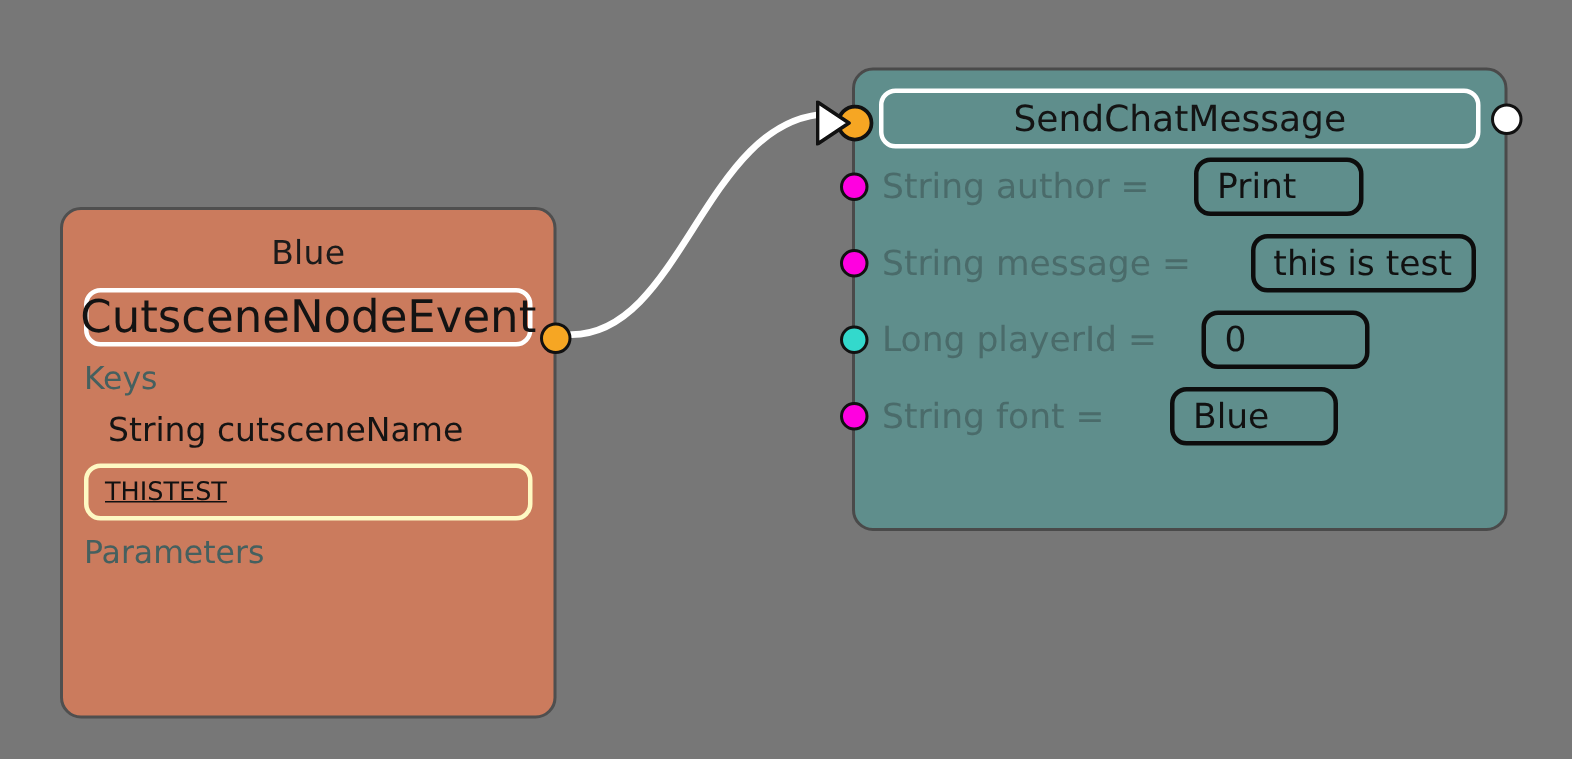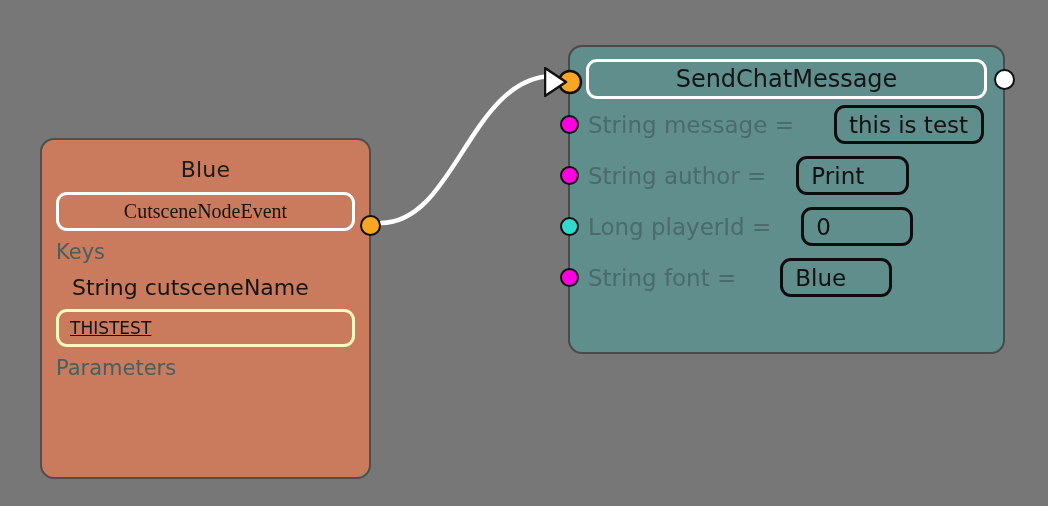--- a/index.html
+++ b/index.html
@@ -53,23 +53,22 @@
   }
   .white-box {
     margin: 10px 14px 0 14px;
     height: 39px;
     border: 3px solid #ffffff;
     border-radius: 11px;
     display: flex;
     align-items: center;
     justify-content: center;
     color: #131313;
-    font-size: 20px;
-    box-sizing: border-box;
-    font-family: Liberation Serif, serif;
+    font-size: 30px;
+    box-sizing: border-box;
   }
   .section-label {
     color: #45605f;
     font-size: 21px;
     margin: 9px 0 0 14px;
   }
   .key-name {
     color: #141414;
     font-size: 22px;
     margin: 11px 0 0 30px;
@@ -206,28 +205,28 @@
         <path d="M 1 1 L 22 15 L 1 29 Z" fill="#FFFFFF" stroke="#111111" stroke-width="2.5" stroke-linejoin="round"></path>
       </svg>
     </div>
 
     <div class="node-header">SendChatMessage</div>
 
     <div class="pin pin-out-white" style="top:22px;"></div>
 
     <div class="param-row" style="position:relative;">
       <div class="pin pin-data" style="top:16px; background:#FF00E0;"></div>
+      <span class="param-label">String author =</span>
+      <div class="param-value" style="margin-left:30px; width:113px;">Print</div>
+    </div>
+
+    <div class="param-row" style="position:relative;">
+      <div class="pin pin-data" style="top:16px; background:#FF00E0;"></div>
       <span class="param-label">String message =</span>
       <div class="param-value" style="margin-left:40px; width:150px;">this is test</div>
-    </div>
-
-    <div class="param-row" style="position:relative;">
-      <div class="pin pin-data" style="top:16px; background:#FF00E0;"></div>
-      <span class="param-label">String author =</span>
-      <div class="param-value" style="margin-left:30px; width:113px;">Print</div>
     </div>
 
     <div class="param-row" style="position:relative;">
       <div class="pin pin-data" style="top:16px; background:#33D9CC;"></div>
       <span class="param-label">Long playerId =</span>
       <div class="param-value" style="margin-left:30px; width:112px;">0</div>
     </div>
 
     <div class="param-row" style="position:relative;text-align:center;">
       <div class="pin pin-data" style="top:16px; background:#FF00E0;"></div>

